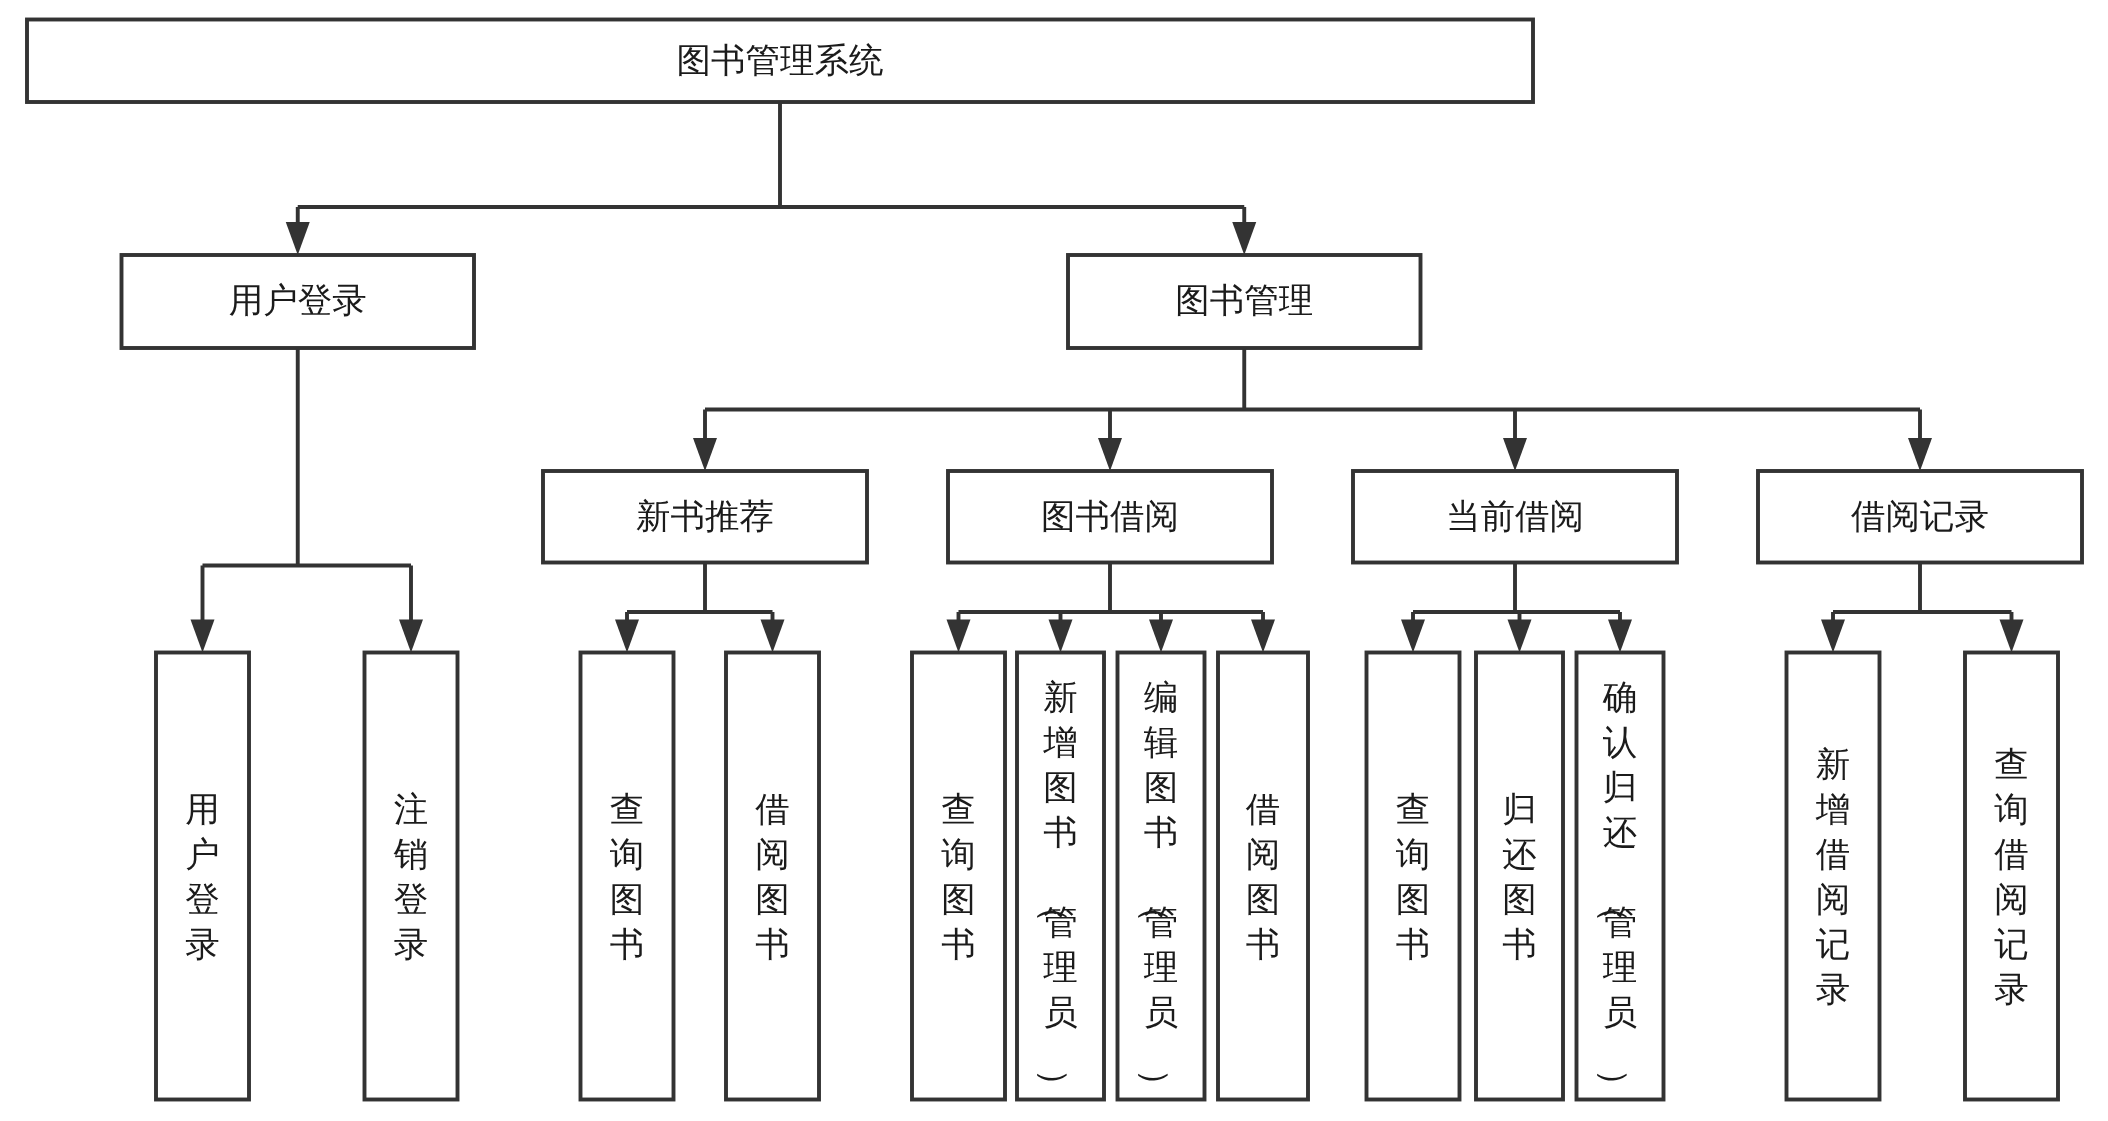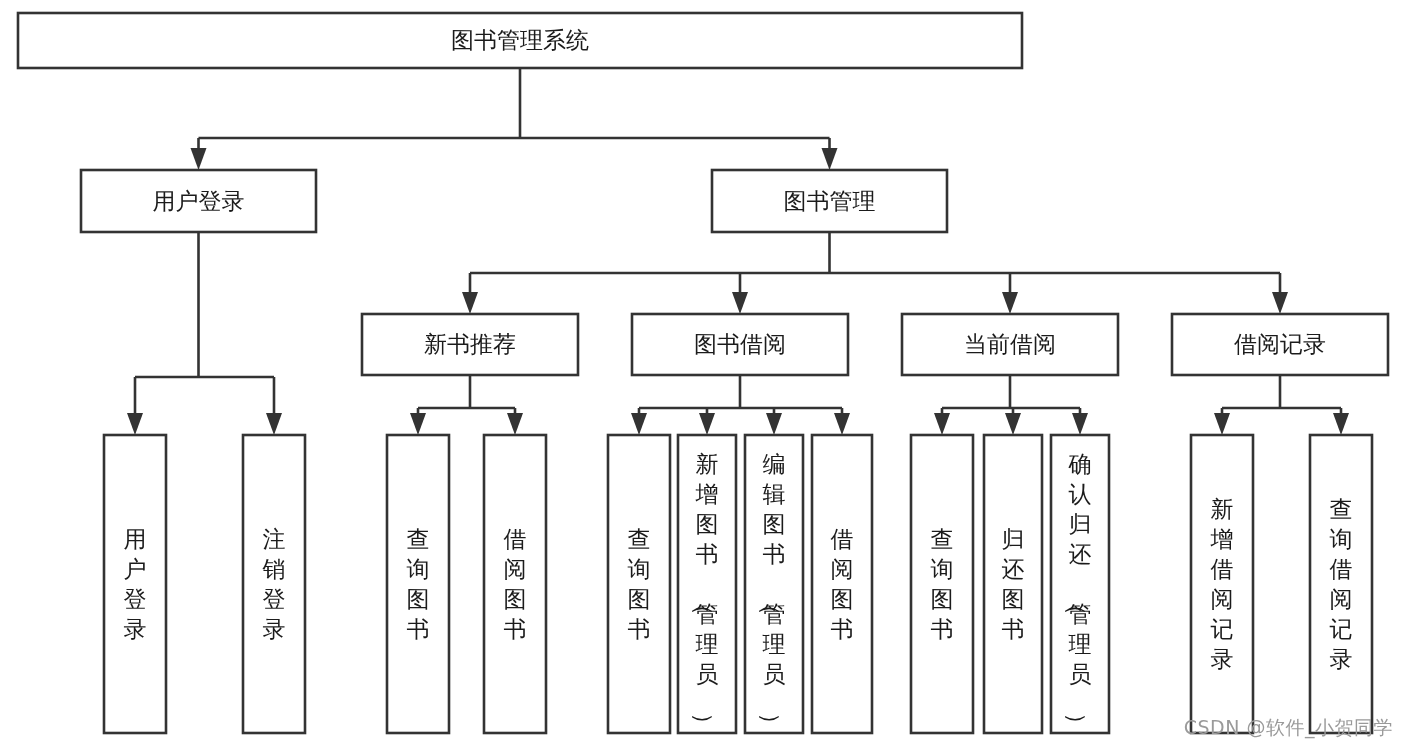--- a/index.html
+++ b/index.html
@@ -217,14 +217,13 @@
         <g>
           <rect x="1191" y="435" width="62" height="298" class="node-box"></rect>
           <text x="1222" y="517.4" class="node-label-v"><tspan x="1222" dy="0">新</tspan><tspan x="1222" dy="30">增</tspan><tspan x="1222" dy="30">借</tspan><tspan x="1222" dy="30">阅</tspan><tspan x="1222" dy="30">记</tspan><tspan x="1222" dy="30">录</tspan></text>
         </g>
         <g>
           <rect x="1310" y="435" width="62" height="298" class="node-box"></rect>
           <text x="1341" y="517.4" class="node-label-v"><tspan x="1341" dy="0">查</tspan><tspan x="1341" dy="30">询</tspan><tspan x="1341" dy="30">借</tspan><tspan x="1341" dy="30">阅</tspan><tspan x="1341" dy="30">记</tspan><tspan x="1341" dy="30">录</tspan></text>
         </g>
       </g>
   </svg>
-  <div class="watermark-text">CSDN @软件_小贺同学</div>
 </div>
 
 </body></html>

